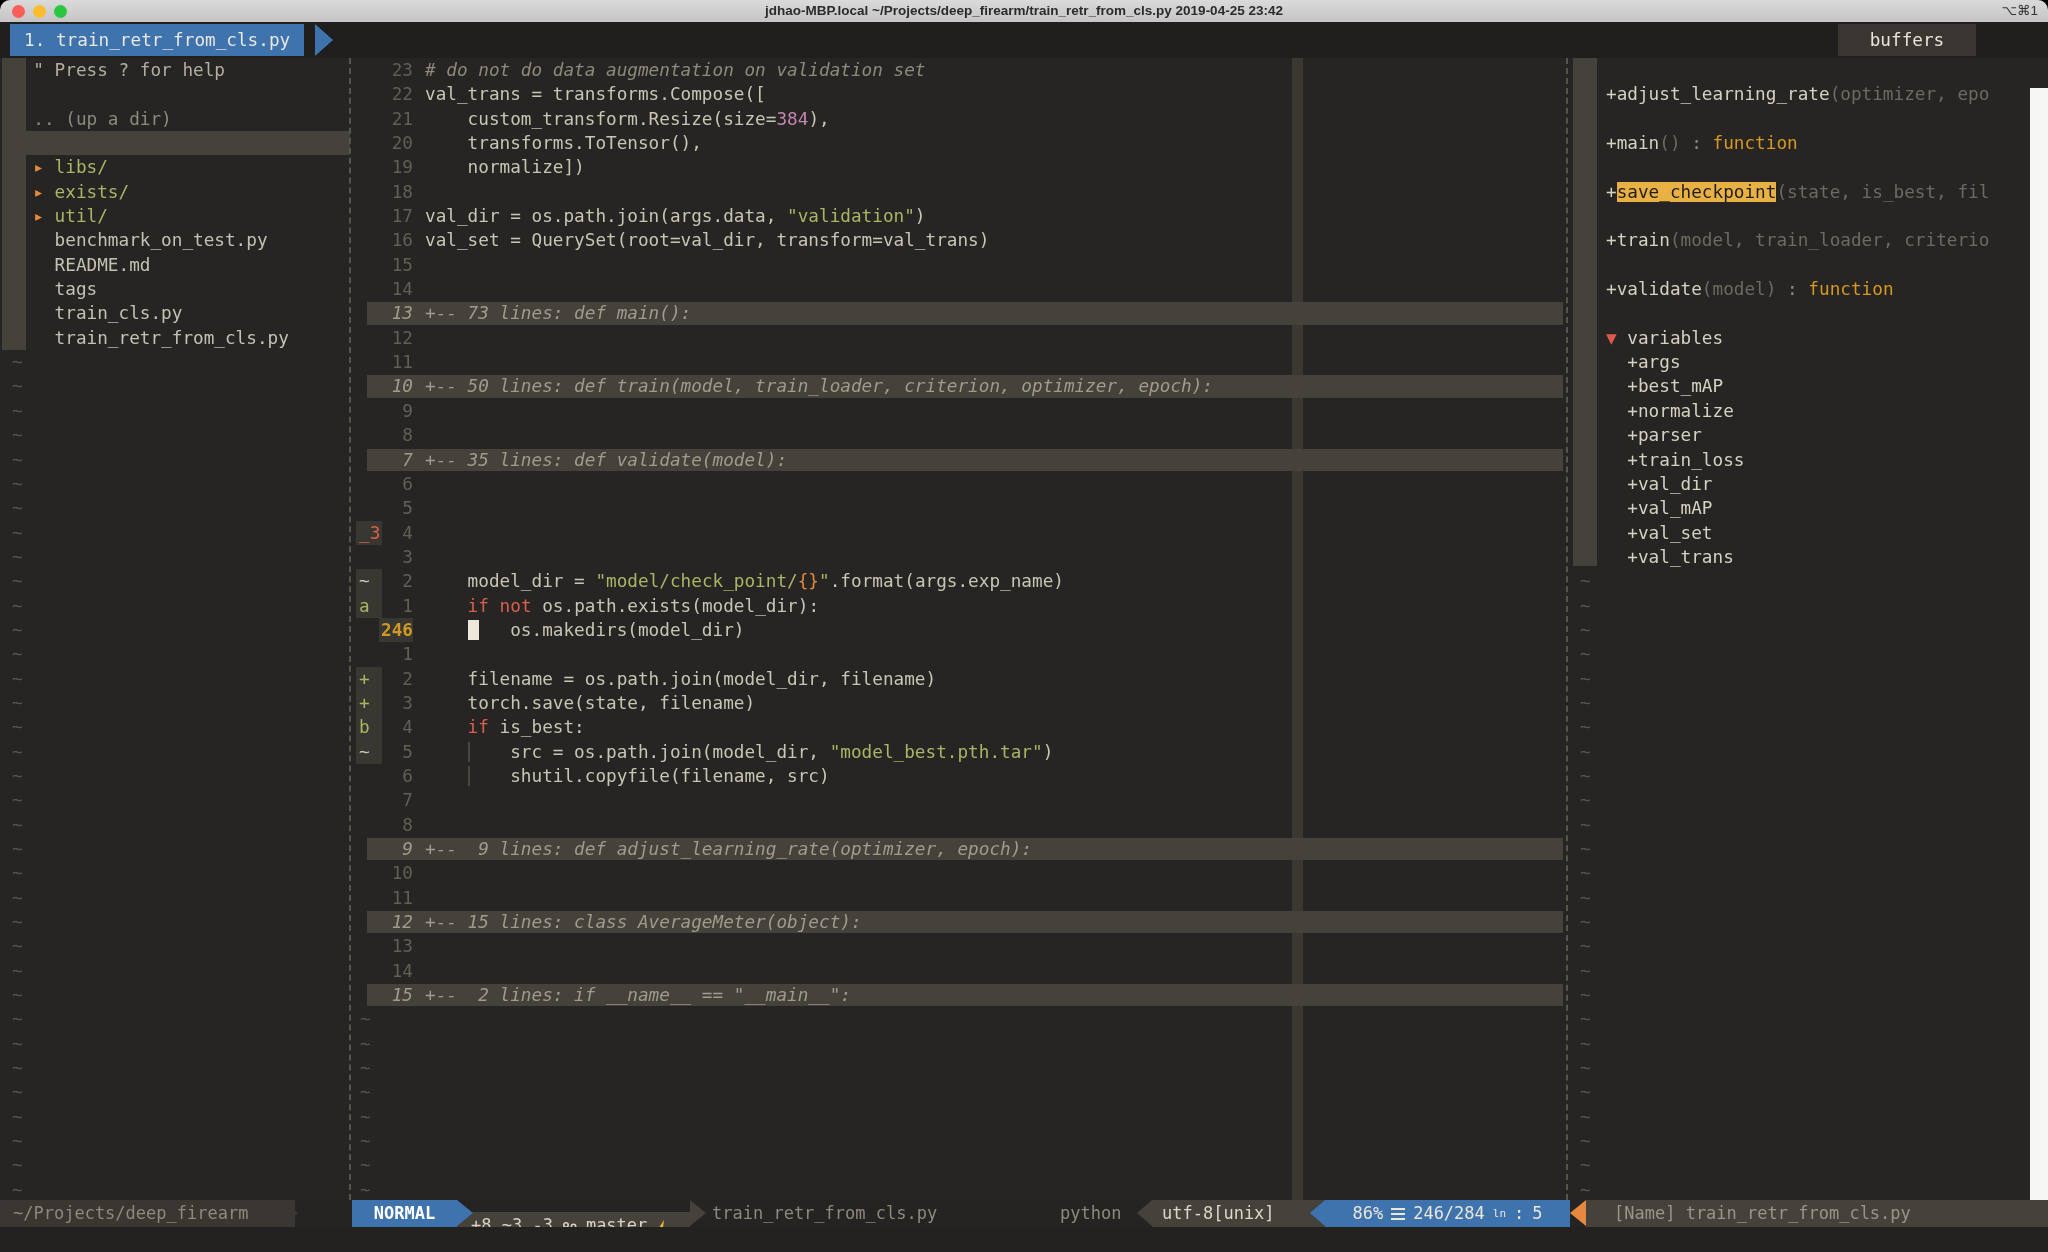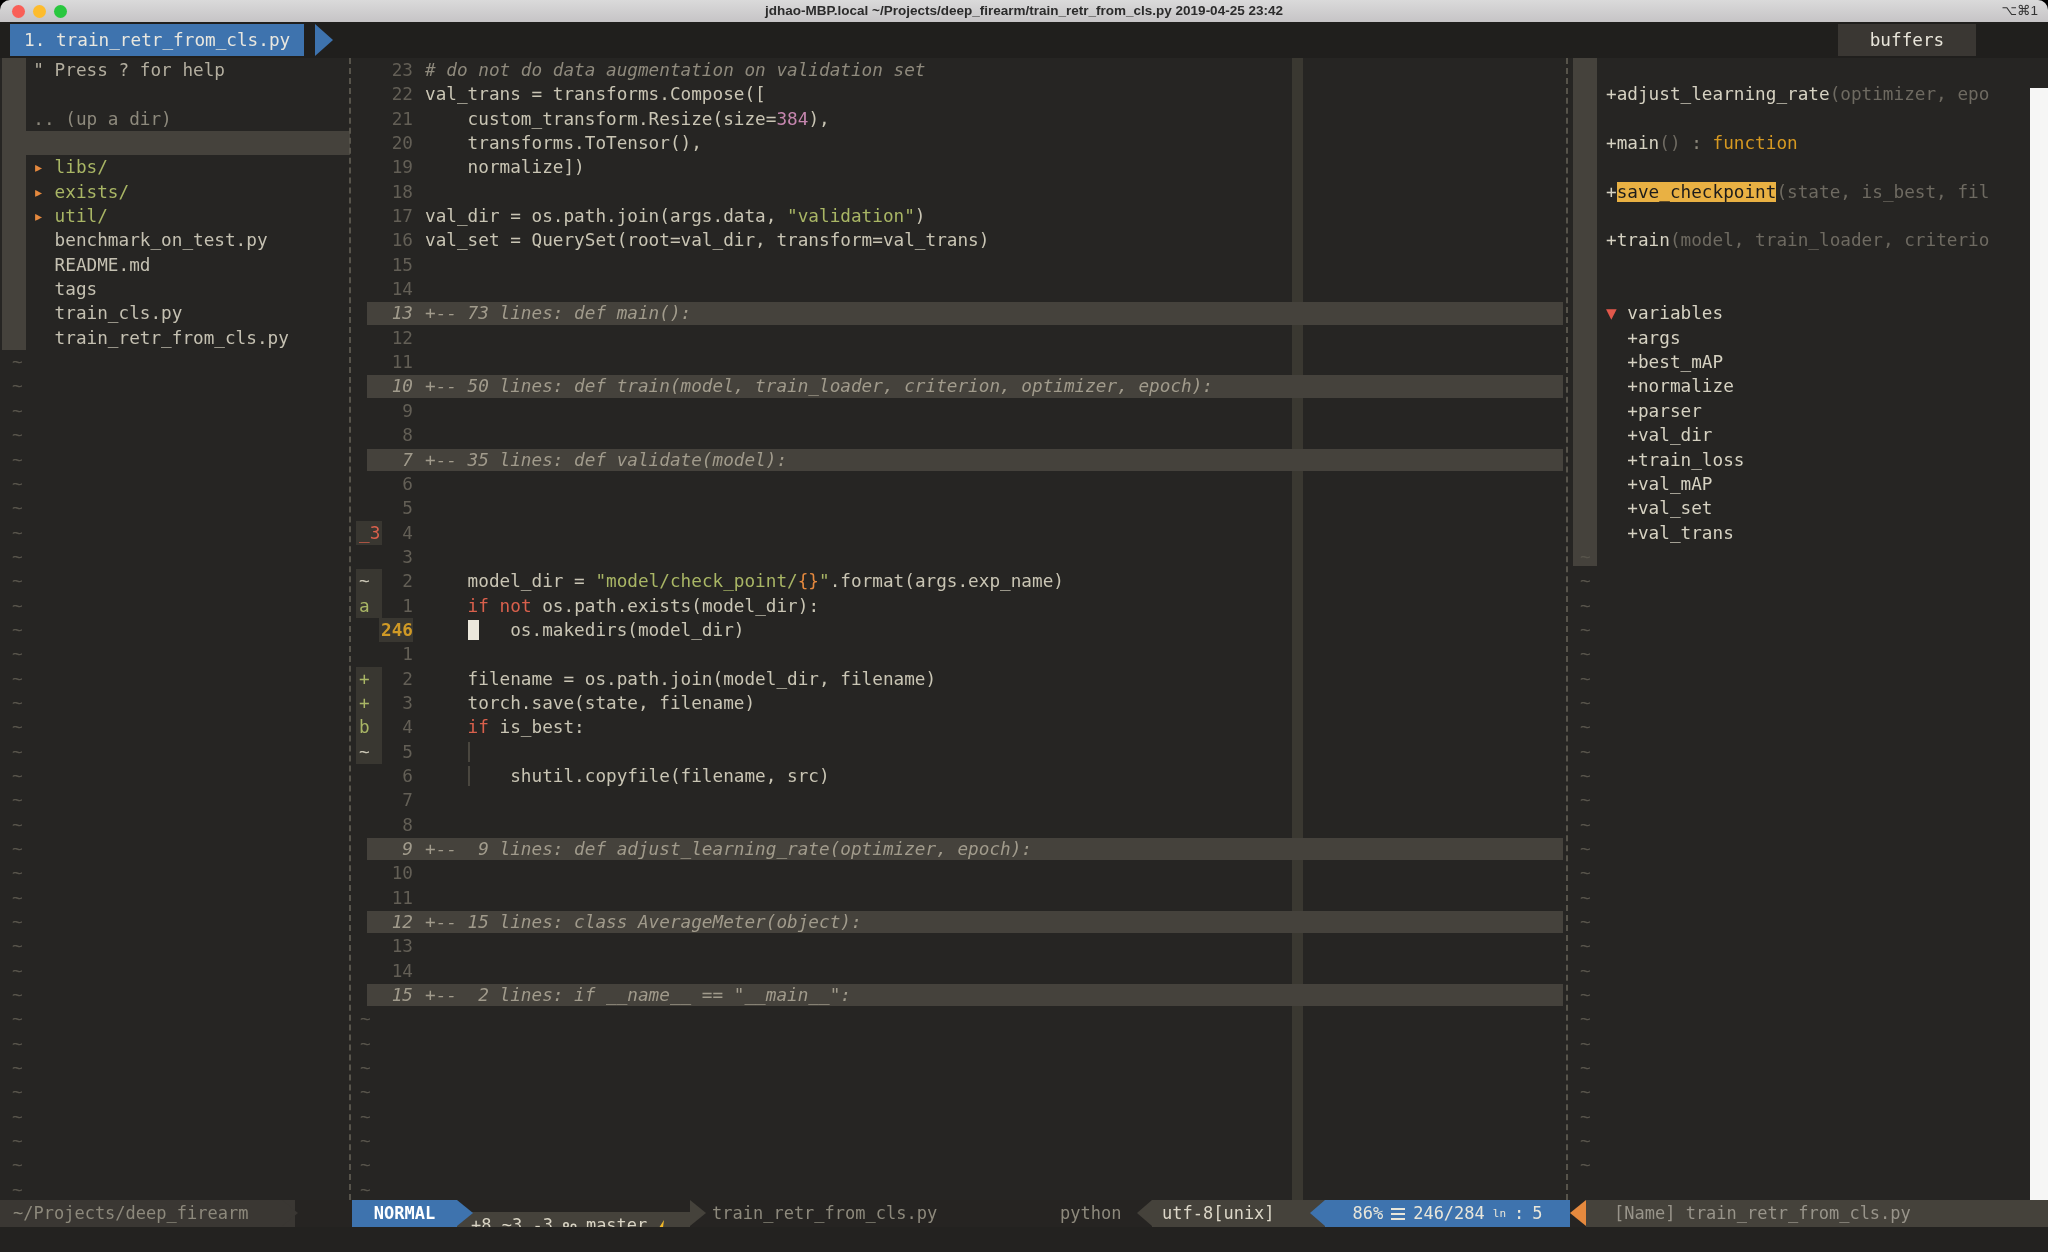--- a/index.html
+++ b/index.html
@@ -186,21 +186,21 @@
           <div class="crow row"><div class="num"> 5</div><div class="codetext"></div></div>
           <div class="crow row"><div class="sign sb s-red">_3</div><div class="num"> 4</div></div>
           <div class="crow row"><div class="num"> 3</div><div class="codetext"></div></div>
           <div class="crow row"><div class="sign sb s-wh">~</div><div class="num"> 2</div><div class="codetext"><span class="c-tx">    model_dir = </span><span class="c-st">"model/check_point/</span><span class="c-esc">{}</span><span class="c-st">"</span><span class="c-tx">.format(args.exp_name)</span></div></div>
           <div class="crow row"><div class="sign sb s-grn">a</div><div class="num"> 1</div><div class="codetext"><span class="c-tx">    </span><span class="c-kw">if</span><span class="c-tx"> </span><span class="c-kw">not</span><span class="c-tx"> os.path.exists(model_dir):</span></div></div>
           <div class="crow row"><div class="sign sb"></div><div class="num cur">246</div><div class="cursor" style="left: 111.628px;"></div><div class="codetext"><span class="c-tx">        os.makedirs(model_dir)</span></div></div>
           <div class="crow row"><div class="num"> 1</div><div class="codetext"></div></div>
           <div class="crow row"><div class="sign sb s-grn">+</div><div class="num"> 2</div><div class="codetext"><span class="c-tx">    filename = os.path.join(model_dir, filename)</span></div></div>
           <div class="crow row"><div class="sign sb s-grn">+</div><div class="num"> 3</div><div class="codetext"><span class="c-tx">    torch.save(state, filename)</span></div></div>
           <div class="crow row"><div class="sign sb s-grn">b</div><div class="num"> 4</div><div class="codetext"><span class="c-tx">    </span><span class="c-kw">if</span><span class="c-tx"> is_best:</span></div></div>
-          <div class="crow row"><div class="sign sb s-wh">~</div><div class="num"> 5</div><div class="guide"></div></div>
+          <div class="crow row"><div class="sign sb s-wh">~</div><div class="num"> 5</div><div class="guide"></div><div class="codetext"><span class="c-tx">        src = os.path.join(model_dir, </span><span class="c-st">"model_best.pth.tar"</span><span class="c-tx">)</span></div></div>
           <div class="crow row"><div class="num"> 6</div><div class="guide"></div><div class="codetext"><span class="c-tx">        shutil.copyfile(filename, src)</span></div></div>
           <div class="crow row"><div class="num"> 7</div><div class="codetext"></div></div>
           <div class="crow row"><div class="num"> 8</div><div class="codetext"></div></div>
           <div class="crow row"><div class="foldbg"></div><div class="num foldnum"> 9</div><div class="codetext fold-text">+--  9 lines: def adjust_learning_rate(optimizer, epoch):</div></div>
           <div class="crow row"><div class="num">10</div><div class="codetext"></div></div>
           <div class="crow row"><div class="num">11</div><div class="codetext"></div></div>
           <div class="crow row"><div class="foldbg"></div><div class="num foldnum">12</div><div class="codetext fold-text">+-- 15 lines: class AverageMeter(object):</div></div>
           <div class="crow row"><div class="num">13</div><div class="codetext"></div></div>
           <div class="crow row"><div class="num">14</div><div class="codetext"></div></div>
           <div class="crow row"><div class="foldbg"></div><div class="num foldnum">15</div><div class="codetext fold-text">+--  2 lines: if __name__ == "__main__":</div></div>
@@ -221,28 +221,29 @@
       <div>
           <div class="row"></div>
           <div class="row"><span class="c-wh">+adjust_learning_rate</span><span class="c-gr2">(optimizer, epo</span></div>
           <div class="row"></div>
           <div class="row"><span class="c-wh">+main</span><span class="c-gr2">()</span><span class="c-gr1"> : </span><span class="c-yel">function</span></div>
           <div class="row"></div>
           <div class="row"><span class="c-wh">+</span><span class="c-hl">save_checkpoint</span><span class="c-gr2">(state, is_best, fil</span></div>
           <div class="row"></div>
           <div class="row"><span class="c-wh">+train</span><span class="c-gr2">(model, train_loader, criterio</span></div>
           <div class="row"></div>
+          <div class="row"><span class="c-wh">+validate</span><span class="c-gr2">(model)</span><span class="c-gr1"> : </span><span class="c-yel">function</span></div>
           <div class="row"></div>
           <div class="row"><span class="c-red">▼ </span><span class="c-wh">variables</span></div>
           <div class="row"><span class="c-wh">  +args</span></div>
           <div class="row"><span class="c-wh">  +best_mAP</span></div>
           <div class="row"><span class="c-wh">  +normalize</span></div>
           <div class="row"><span class="c-wh">  +parser</span></div>
+          <div class="row"><span class="c-wh">  +train_loss</span></div>
           <div class="row"><span class="c-wh">  +val_dir</span></div>
-          <div class="row"><span class="c-wh">  +train_loss</span></div>
           <div class="row"><span class="c-wh">  +val_mAP</span></div>
           <div class="row"><span class="c-wh">  +val_set</span></div>
           <div class="row"><span class="c-wh">  +val_trans</span></div>
           <div class="row tl"><span class="c-tilde">~</span></div>
           <div class="row tl"><span class="c-tilde">~</span></div>
           <div class="row tl"><span class="c-tilde">~</span></div>
           <div class="row tl"><span class="c-tilde">~</span></div>
           <div class="row tl"><span class="c-tilde">~</span></div>
           <div class="row tl"><span class="c-tilde">~</span></div>
           <div class="row tl"><span class="c-tilde">~</span></div>

